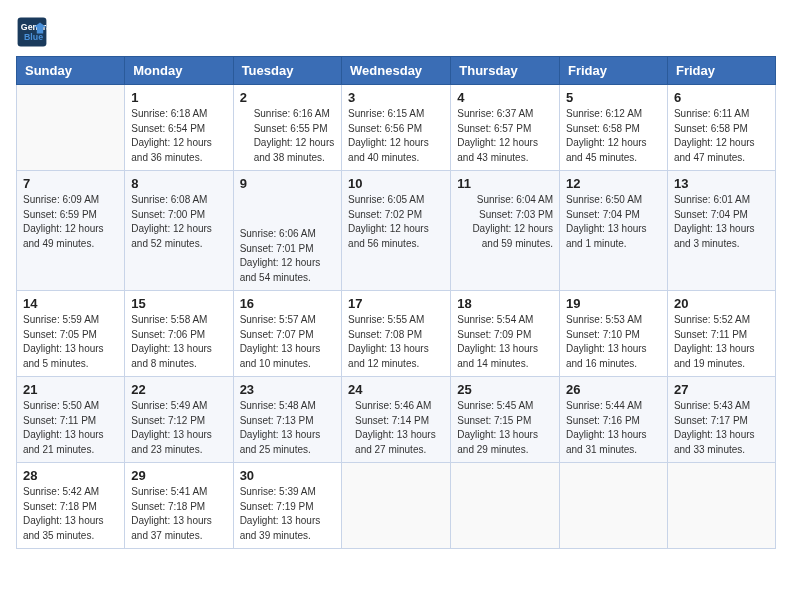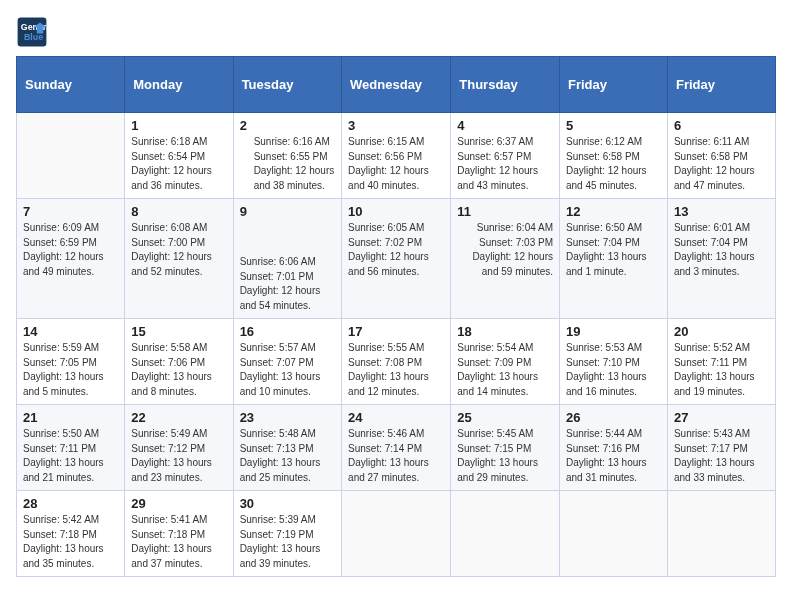--- a/index.html
+++ b/index.html
@@ -40,21 +40,21 @@
     }
     .calendar {
       width: 100%;
       border-collapse: collapse;
       margin-top: 8px;
     }
     .calendar th {
       background: #3a6db5;
       color: #fff;
       text-align: left;
-      padding: 20px 8px;
+      padding: 6px 8px;
       font-size: 13px;
       font-weight: bold;
       border: 1px solid #2a5a9a;
       margin-left: 48px;
     }
     .calendar td {
       vertical-align: top;
       border: 1px solid #c8d4e8;
       padding: 5px 6px;
       width: 110px;
@@ -279,21 +279,21 @@
         </td>
         <td>
           <span class="day-num">23</span>
           <div class="day-info" style="white-space: pre-line;">Sunrise: 5:48 AM
 Sunset: 7:13 PM
 Daylight: 13 hours
 and 25 minutes.</div>
         </td>
         <td>
           <span class="day-num">24</span>
-          <div class="day-info" style="white-space: pre-line;">Sunrise: 5:46 AM
+          <div class="day-info" style="white-space: pre-line; margin-left: 7px;">Sunrise: 5:46 AM
 Sunset: 7:14 PM
 Daylight: 13 hours
 and 27 minutes.</div>
         </td>
         <td>
           <span class="day-num">25</span>
           <div class="day-info" style="white-space: pre-line;">Sunrise: 5:45 AM
 Sunset: 7:15 PM
 Daylight: 13 hours
 and 29 minutes.</div>

